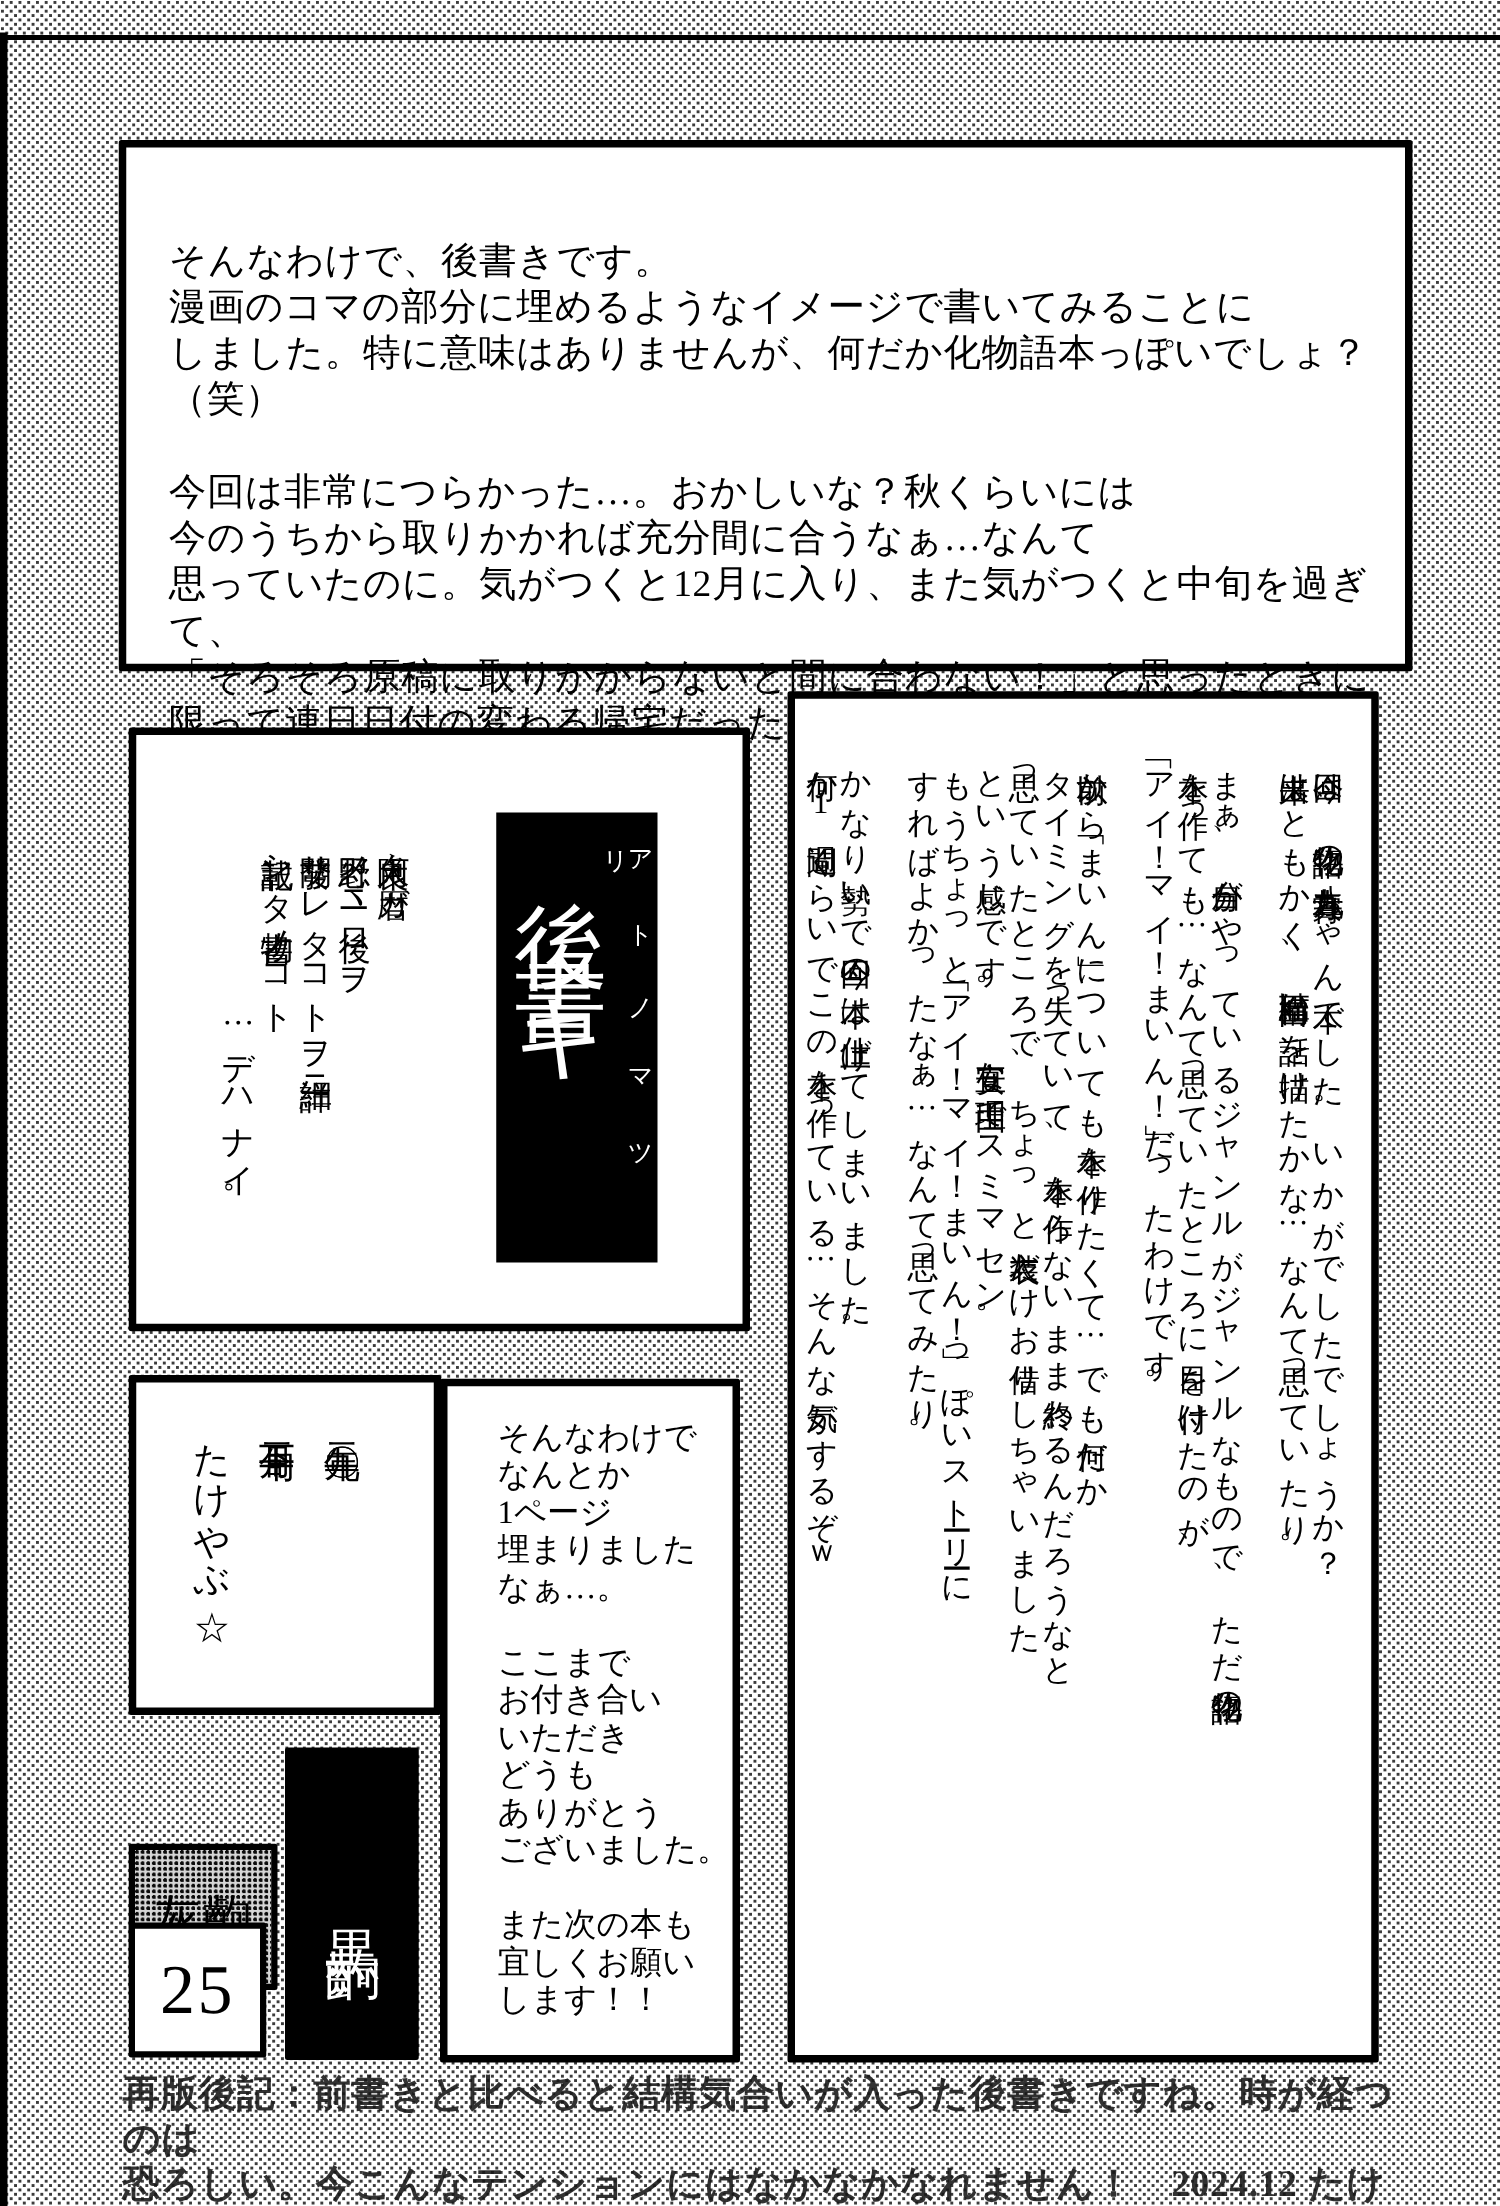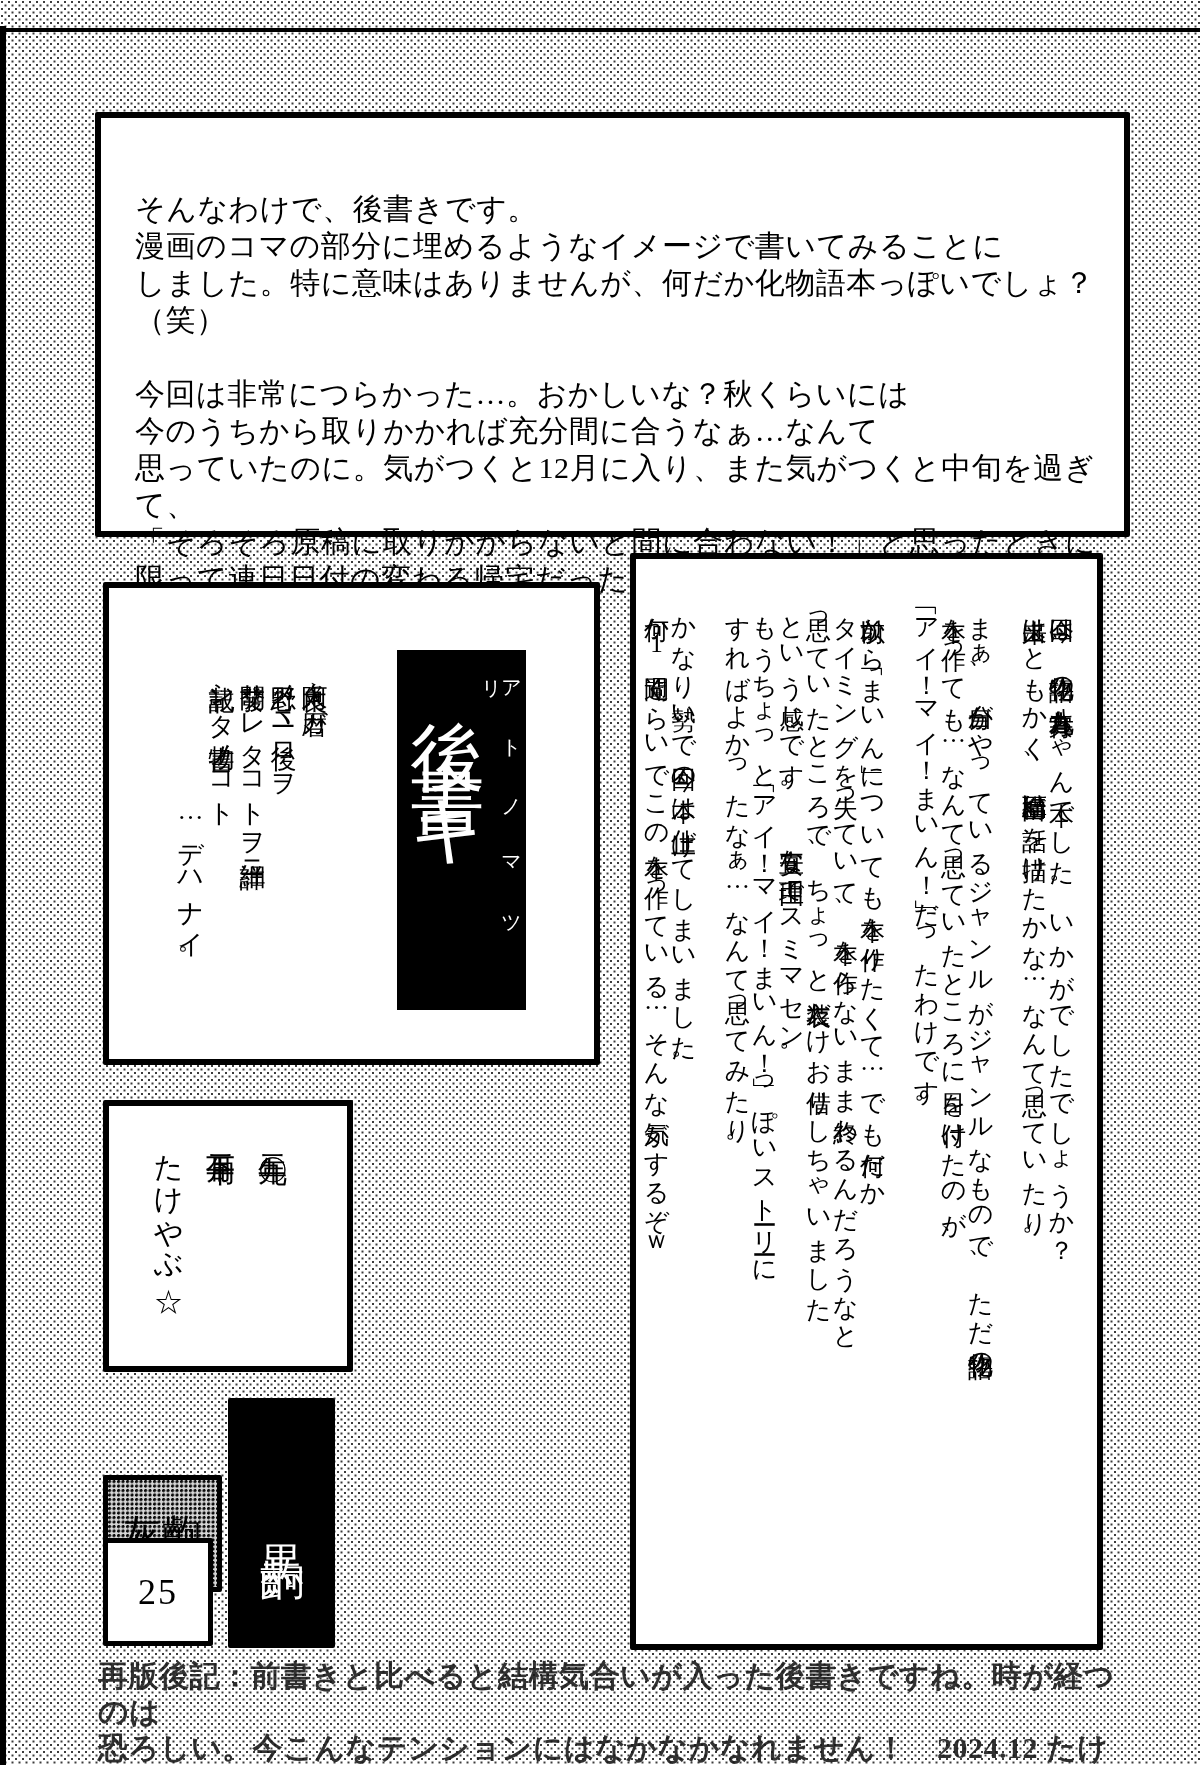--- a/index.html
+++ b/index.html
@@ -90,21 +90,21 @@
     display:flex;align-items:center;justify-content:center;
   }
   .black-panel .vtext{color:#fff;font-size:44px;letter-spacing:14px;line-height:1;}
 
   
   .number-panel{
     left:103px;top:1538px;width:110px;height:108px;
     display:flex;align-items:center;justify-content:center;
     border-width:5px;
   }
-  .number-panel span{font-size:36px;letter-spacing:2px;}
+  .number-panel span{font-size:56px;letter-spacing:2px;}
 
   
   .footer{
     position:absolute;left:98px;top:1658px;width:1040px;
     font-size:30px;line-height:36px;font-weight:600;
     color:#161616;opacity:0.88;letter-spacing:0.5px;
   }
 </style>
 </head>
 <body>
@@ -156,20 +156,38 @@
 かなり勢いで今回の本は仕上げてしまいました。
 何か1週間くらいでこの本を作っている…そんな気がするぞｗ</div>
   </section>
 
   <section class="panel date-panel">
     <div class="vtext date-text">二〇〇九年
 十二月下旬
 たけやぶ☆</div>
   </section>
 
+  <section class="panel thanks-panel">
+    <p class="htext thanks-text">そんなわけで
+なんとか
+1ページ
+埋まりました
+なぁ…。
+
+ここまで
+お付き合い
+いただき
+どうも
+ありがとう
+ございました。
+
+また次の本も
+宜しくお願い
+します！！</p>
+  </section>
 
   <section class="panel gray-panel">
     <span>灰齣</span>
   </section>
 
   <section class="panel black-panel">
     <span class="vtext">黒齣</span>
   </section>
 
   <section class="panel number-panel">

